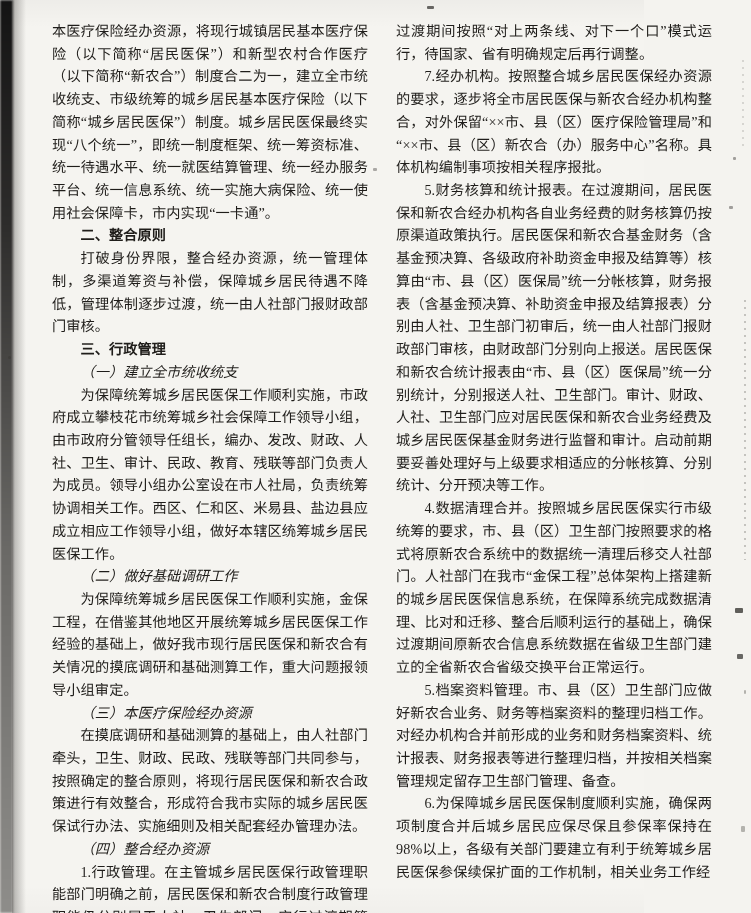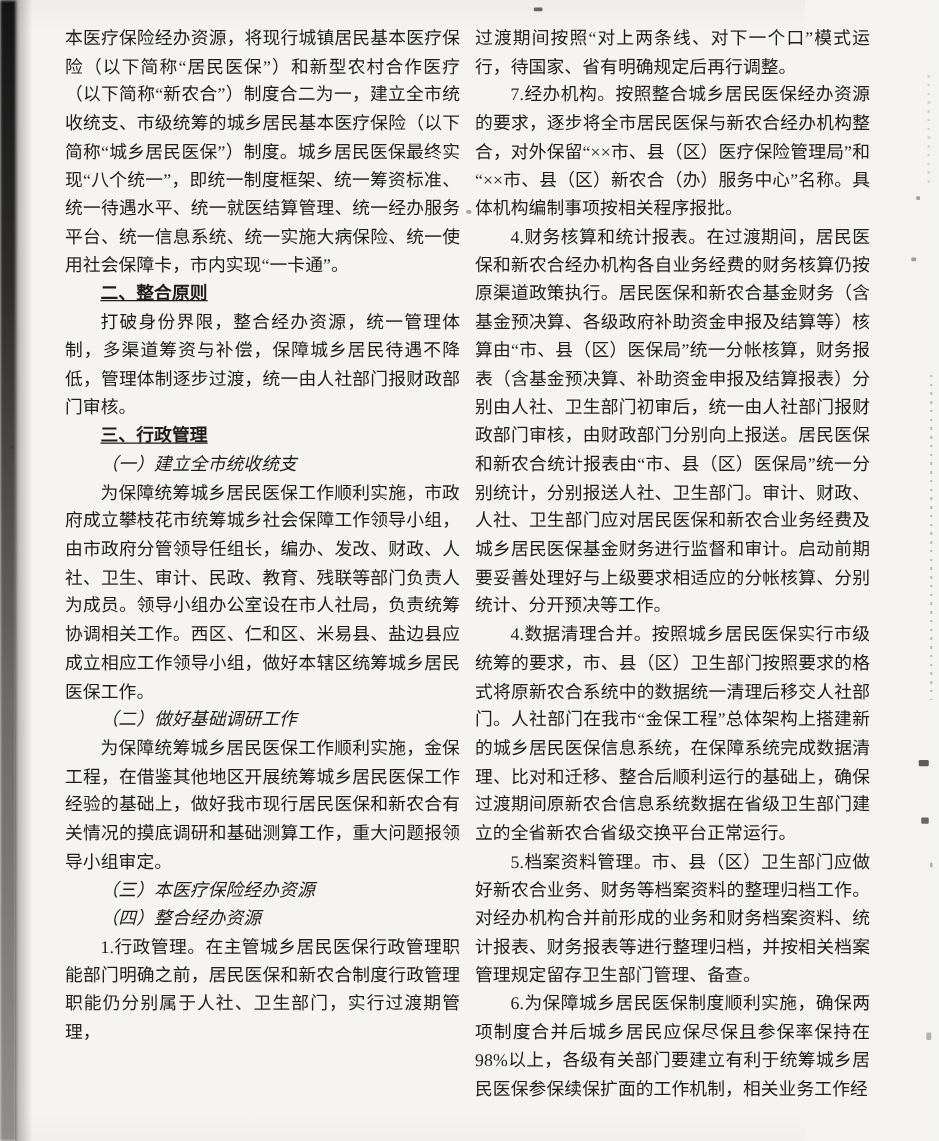--- a/index.html
+++ b/index.html
@@ -39,27 +39,26 @@
     position: absolute;
     top: 20px;
     width: 316px;
     color: #1f1d1a;
     font-size: 14.2px;
     letter-spacing: 0.1px;
     line-height: 22.72px;
     text-align: justify;
   }
   .col-left  { left: 52px;  }
-  .col-right { left: 380px; }
+  .col-right { left: 396px; }
   .blk { margin: 0; padding: 0; }
   .para, .heading, .subheading { text-indent: 2em; }
   .heading {
     font-weight: bold;
     font-family: "Liberation Sans", sans-serif;
-    text-decoration: underline;
   }
   .subheading {
     font-style: italic;
     font-family: "Liberation Serif", serif;
   }
   
   .speck {
     position: absolute;
     background: #3a3835;
     border-radius: 1px;
@@ -82,28 +81,29 @@
   <div class="text-column col-left">
       <p class="blk continuation">本医疗保险经办资源，将现行城镇居民基本医疗保险（以下简称“居民医保”）和新型农村合作医疗（以下简称“新农合”）制度合二为一，建立全市统收统支、市级统筹的城乡居民基本医疗保险（以下简称“城乡居民医保”）制度。城乡居民医保最终实现“八个统一”，即统一制度框架、统一筹资标准、统一待遇水平、统一就医结算管理、统一经办服务平台、统一信息系统、统一实施大病保险、统一使用社会保障卡，市内实现“一卡通”。</p>
       <p class="blk heading">二、整合原则</p>
       <p class="blk para">打破身份界限，整合经办资源，统一管理体制，多渠道筹资与补偿，保障城乡居民待遇不降低，管理体制逐步过渡，统一由人社部门报财政部门审核。</p>
       <p class="blk heading">三、行政管理</p>
       <p class="blk subheading">（一）建立全市统收统支</p>
       <p class="blk para">为保障统筹城乡居民医保工作顺利实施，市政府成立攀枝花市统筹城乡社会保障工作领导小组，由市政府分管领导任组长，编办、发改、财政、人社、卫生、审计、民政、教育、残联等部门负责人为成员。领导小组办公室设在市人社局，负责统筹协调相关工作。西区、仁和区、米易县、盐边县应成立相应工作领导小组，做好本辖区统筹城乡居民医保工作。</p>
       <p class="blk subheading">（二）做好基础调研工作</p>
       <p class="blk para">为保障统筹城乡居民医保工作顺利实施，金保工程，在借鉴其他地区开展统筹城乡居民医保工作经验的基础上，做好我市现行居民医保和新农合有关情况的摸底调研和基础测算工作，重大问题报领导小组审定。</p>
       <p class="blk subheading">（三）本医疗保险经办资源</p>
+      <p class="blk para">在摸底调研和基础测算的基础上，由人社部门牵头，卫生、财政、民政、残联等部门共同参与，按照确定的整合原则，将现行居民医保和新农合政策进行有效整合，形成符合我市实际的城乡居民医保试行办法、实施细则及相关配套经办管理办法。</p>
       <p class="blk subheading">（四）整合经办资源</p>
       <p class="blk para">1.行政管理。在主管城乡居民医保行政管理职能部门明确之前，居民医保和新农合制度行政管理职能仍分别属于人社、卫生部门，实行过渡期管理，</p>
     </div>
 
   <div class="text-column col-right">
       <p class="blk continuation">过渡期间按照“对上两条线、对下一个口”模式运行，待国家、省有明确规定后再行调整。</p>
       <p class="blk para">7.经办机构。按照整合城乡居民医保经办资源的要求，逐步将全市居民医保与新农合经办机构整合，对外保留“××市、县（区）医疗保险管理局”和“××市、县（区）新农合（办）服务中心”名称。具体机构编制事项按相关程序报批。</p>
-      <p class="blk para">4.财务核算和统计报表。在过渡期间，居民医保和新农合经办机构各自业务经费的财务核算仍按原渠道政策执行。居民医保和新农合基金财务（含基金预决算、各级政府补助资金申报及结算等）核算由“市、县（区）医保局”统一分帐核算，财务报表（含基金预决算、补助资金申报及结算报表）分别由人社、卫生部门初审后，统一由人社部门报财政部门审核，由财政部门分别向上报送。居民医保和新农合统计报表由“市、县（区）医保局”统一分别统计，分别报送人社、卫生部门。审计、财政、人社、卫生部门应对居民医保和新农合业务经费及城乡居民医保基金财务进行监督和审计。启动前期要妥善处理好与上级要求相适应的分帐核算、分别统计、分开预决等工作。</p>
+      <p class="blk para">5.财务核算和统计报表。在过渡期间，居民医保和新农合经办机构各自业务经费的财务核算仍按原渠道政策执行。居民医保和新农合基金财务（含基金预决算、各级政府补助资金申报及结算等）核算由“市、县（区）医保局”统一分帐核算，财务报表（含基金预决算、补助资金申报及结算报表）分别由人社、卫生部门初审后，统一由人社部门报财政部门审核，由财政部门分别向上报送。居民医保和新农合统计报表由“市、县（区）医保局”统一分别统计，分别报送人社、卫生部门。审计、财政、人社、卫生部门应对居民医保和新农合业务经费及城乡居民医保基金财务进行监督和审计。启动前期要妥善处理好与上级要求相适应的分帐核算、分别统计、分开预决等工作。</p>
       <p class="blk para">4.数据清理合并。按照城乡居民医保实行市级统筹的要求，市、县（区）卫生部门按照要求的格式将原新农合系统中的数据统一清理后移交人社部门。人社部门在我市“金保工程”总体架构上搭建新的城乡居民医保信息系统，在保障系统完成数据清理、比对和迁移、整合后顺利运行的基础上，确保过渡期间原新农合信息系统数据在省级卫生部门建立的全省新农合省级交换平台正常运行。</p>
       <p class="blk para">5.档案资料管理。市、县（区）卫生部门应做好新农合业务、财务等档案资料的整理归档工作。对经办机构合并前形成的业务和财务档案资料、统计报表、财务报表等进行整理归档，并按相关档案管理规定留存卫生部门管理、备查。</p>
       <p class="blk para">6.为保障城乡居民医保制度顺利实施，确保两项制度合并后城乡居民应保尽保且参保率保持在98%以上，各级有关部门要建立有利于统筹城乡居民医保参保续保扩面的工作机制，相关业务工作经</p>
     </div>
 
   <div class="speck" style="left:427px; top:6px; width:7px; height:3px; opacity:.75;"></div>
   <div class="speck" style="left:8px; top:356px; width:3px; height:3px; opacity:.55; border-radius:50%;"></div>
   <div class="speck" style="left:293px; top:531px; width:3px; height:3px; opacity:.5; border-radius:50%;"></div>
   <div class="speck" style="left:373px; top:168px; width:4px; height:3px; opacity:.4;"></div>
   <div class="speck" style="left:733px; top:157px; width:3px; height:3px; opacity:.45;"></div>

